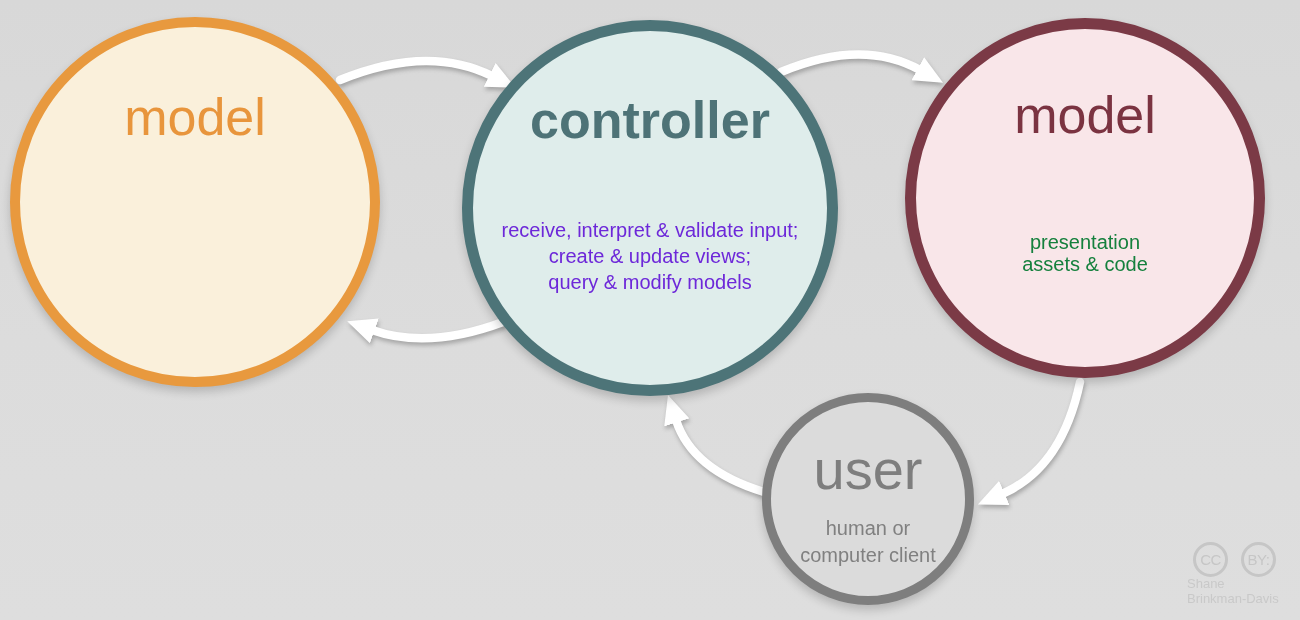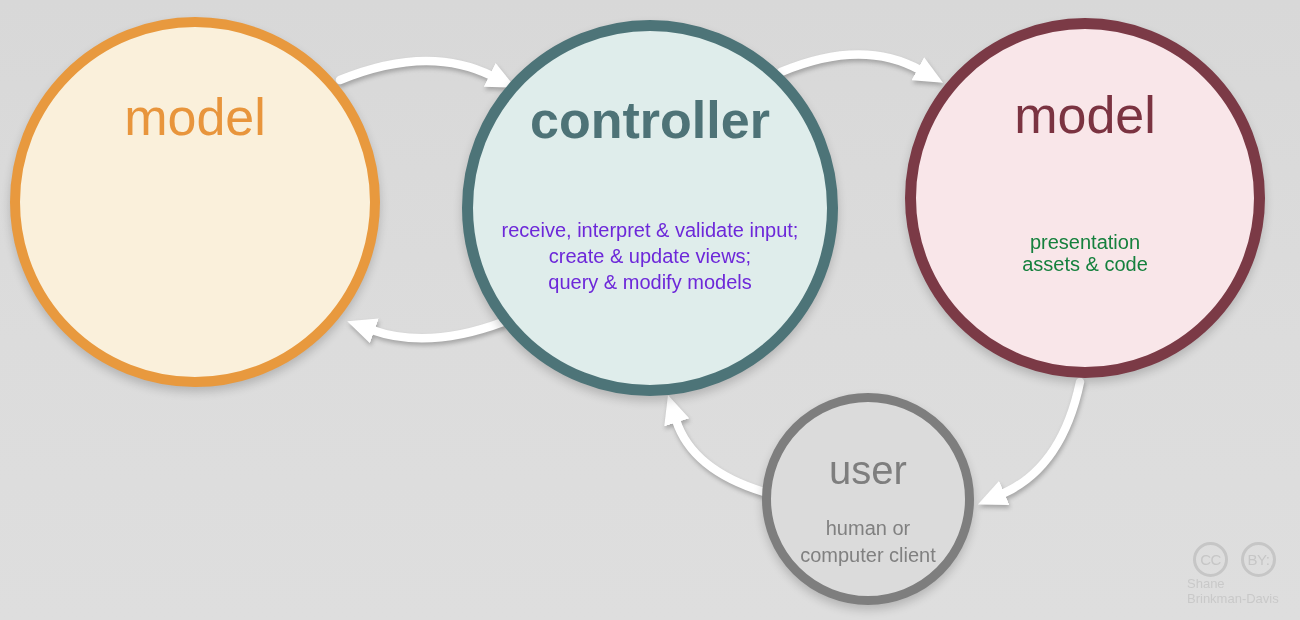--- a/index.html
+++ b/index.html
@@ -34,21 +34,21 @@
   
   .node.controller{left:462px;top:20px;width:376px;height:376px;border:11px solid #4d7478;background:#dfedeb;}
   .controller .node-title{top:63px;font-size:52px;line-height:52px;color:#4e7377;font-weight:bold;}
   .controller .node-desc{top:186px;font-size:20px;line-height:26px;color:#6d28d9;}
   
   .node.view{left:905px;top:18px;width:360px;height:360px;border:11px solid #7b3a46;background:#f9e6e9;}
   .view .node-title{top:60px;font-size:52px;line-height:52px;color:#7b3341;}
   .view .node-desc{top:202px;font-size:20px;line-height:22px;color:#15803d;}
   
   .node.user{left:762px;top:393px;width:212px;height:212px;border:9px solid #7e7e7e;background:#dbdbdb;}
-  .user .node-title{top:45px;font-size:40px;line-height:46px;color:#7e7e7e;}
+  .user .node-title{top:45px;font-size:56px;line-height:46px;color:#7e7e7e;}
   .user .node-desc{top:113px;font-size:20px;line-height:27px;color:#808080;}
   .badge{
     position:absolute;box-sizing:border-box;width:35px;height:35px;
     border:3px solid #c6c6c6;border-radius:50%;
     display:flex;align-items:center;justify-content:center;
     font-size:15px;font-weight:400;letter-spacing:-0.5px;color:#c6c6c6;text-align:center;
   }
   .badge.cc{left:1193px;top:542px;}
   .badge.by{left:1241px;top:542px;}
   .signature{

